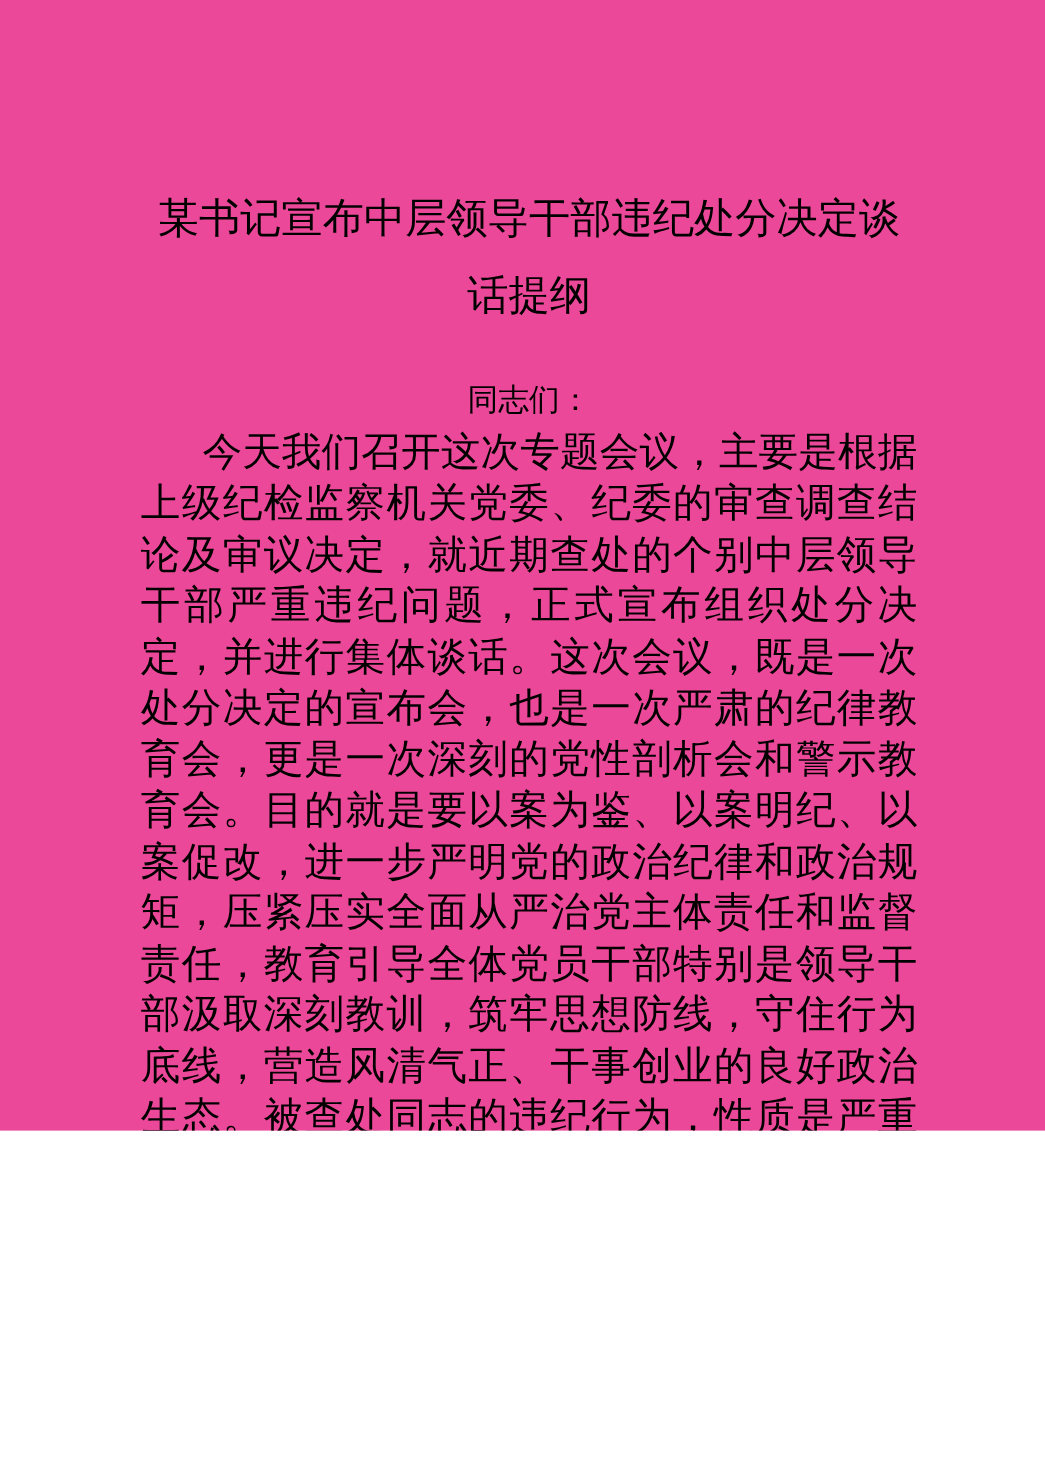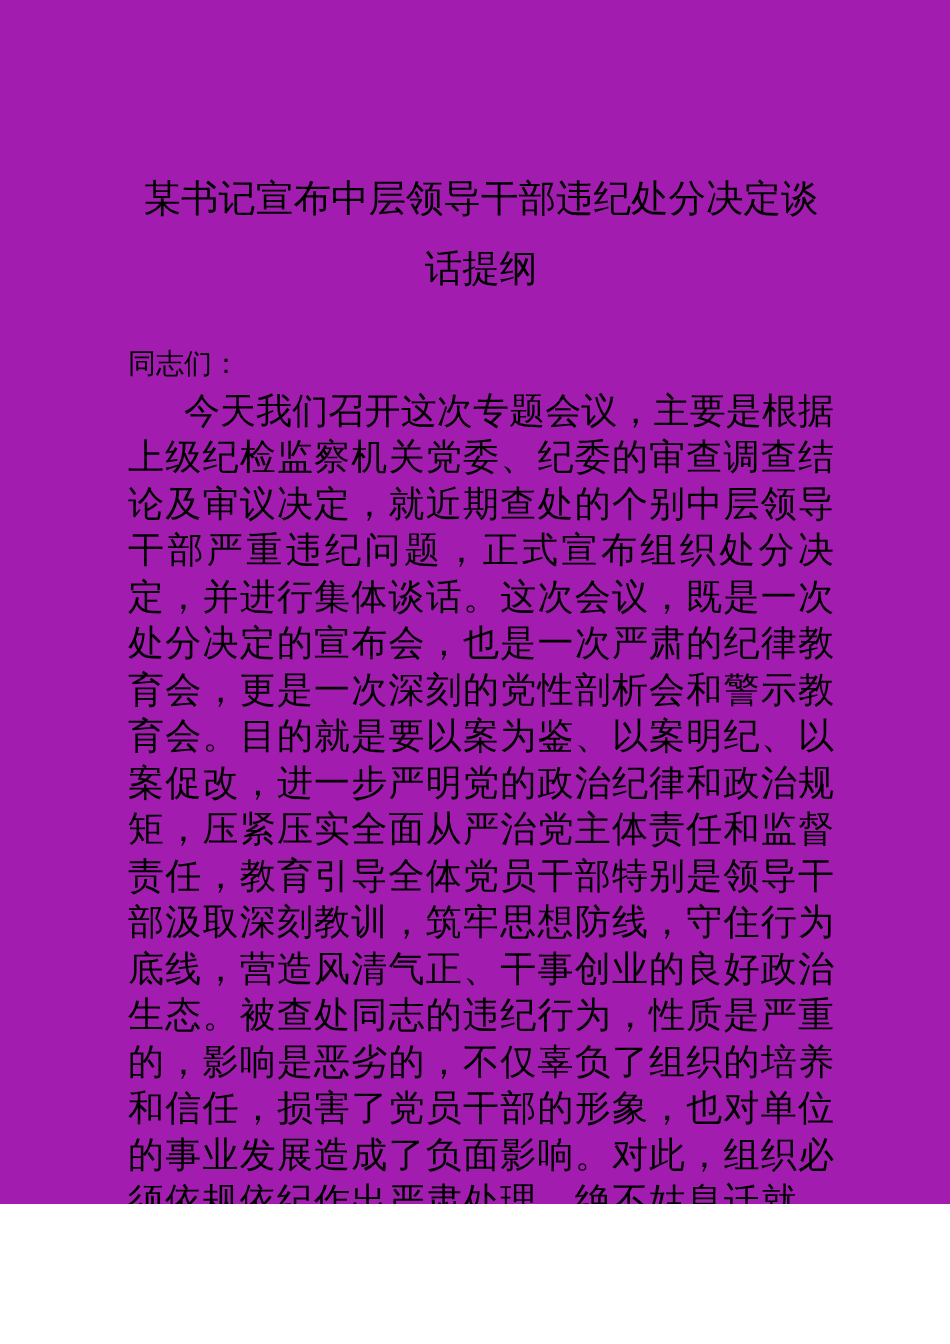--- a/index.html
+++ b/index.html
@@ -8,22 +8,22 @@
     background: #ffffff;
   }
   body {
     font-family: "Liberation Sans", "DejaVu Sans", sans-serif;
     color: #000000;
     -webkit-font-smoothing: antialiased;
   }
   #page {
     position: relative;
     width: 950px;
-    height: 1204px;
-    background: #a21caf;
+    height: 1028px;
+    background: #ec4899;
     overflow: hidden;
     box-sizing: border-box;
   }
   #content {
     position: absolute;
     left: 128px;
     top: 0;
     width: 706px;
   }
   .doc-title {
@@ -37,21 +37,21 @@
     white-space: pre-line;
     padding-top: 163px;
     text-indent: 0;
   }
   .salutation {
     margin: 0;
     padding: 0;
     font-size: 28px;
     line-height: 46.5px;
     font-weight: 400;
-    text-align: left;
+    text-align: center;
     padding-top: 38px;
   }
   .body-para {
     margin: 0;
     padding: 0;
     font-size: 36px;
     line-height: 46.5px;
     font-weight: 400;
     text-align: justify;
     text-justify: inter-ideograph;

